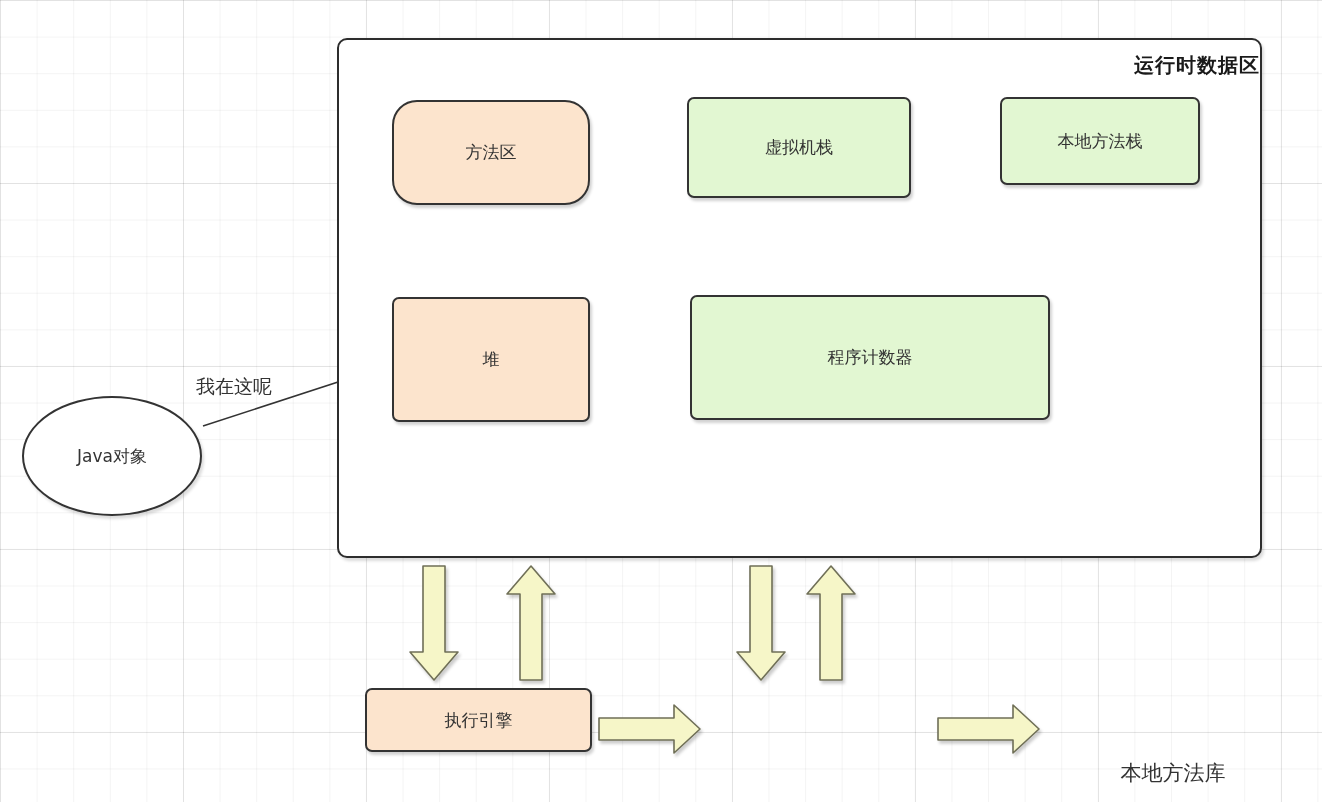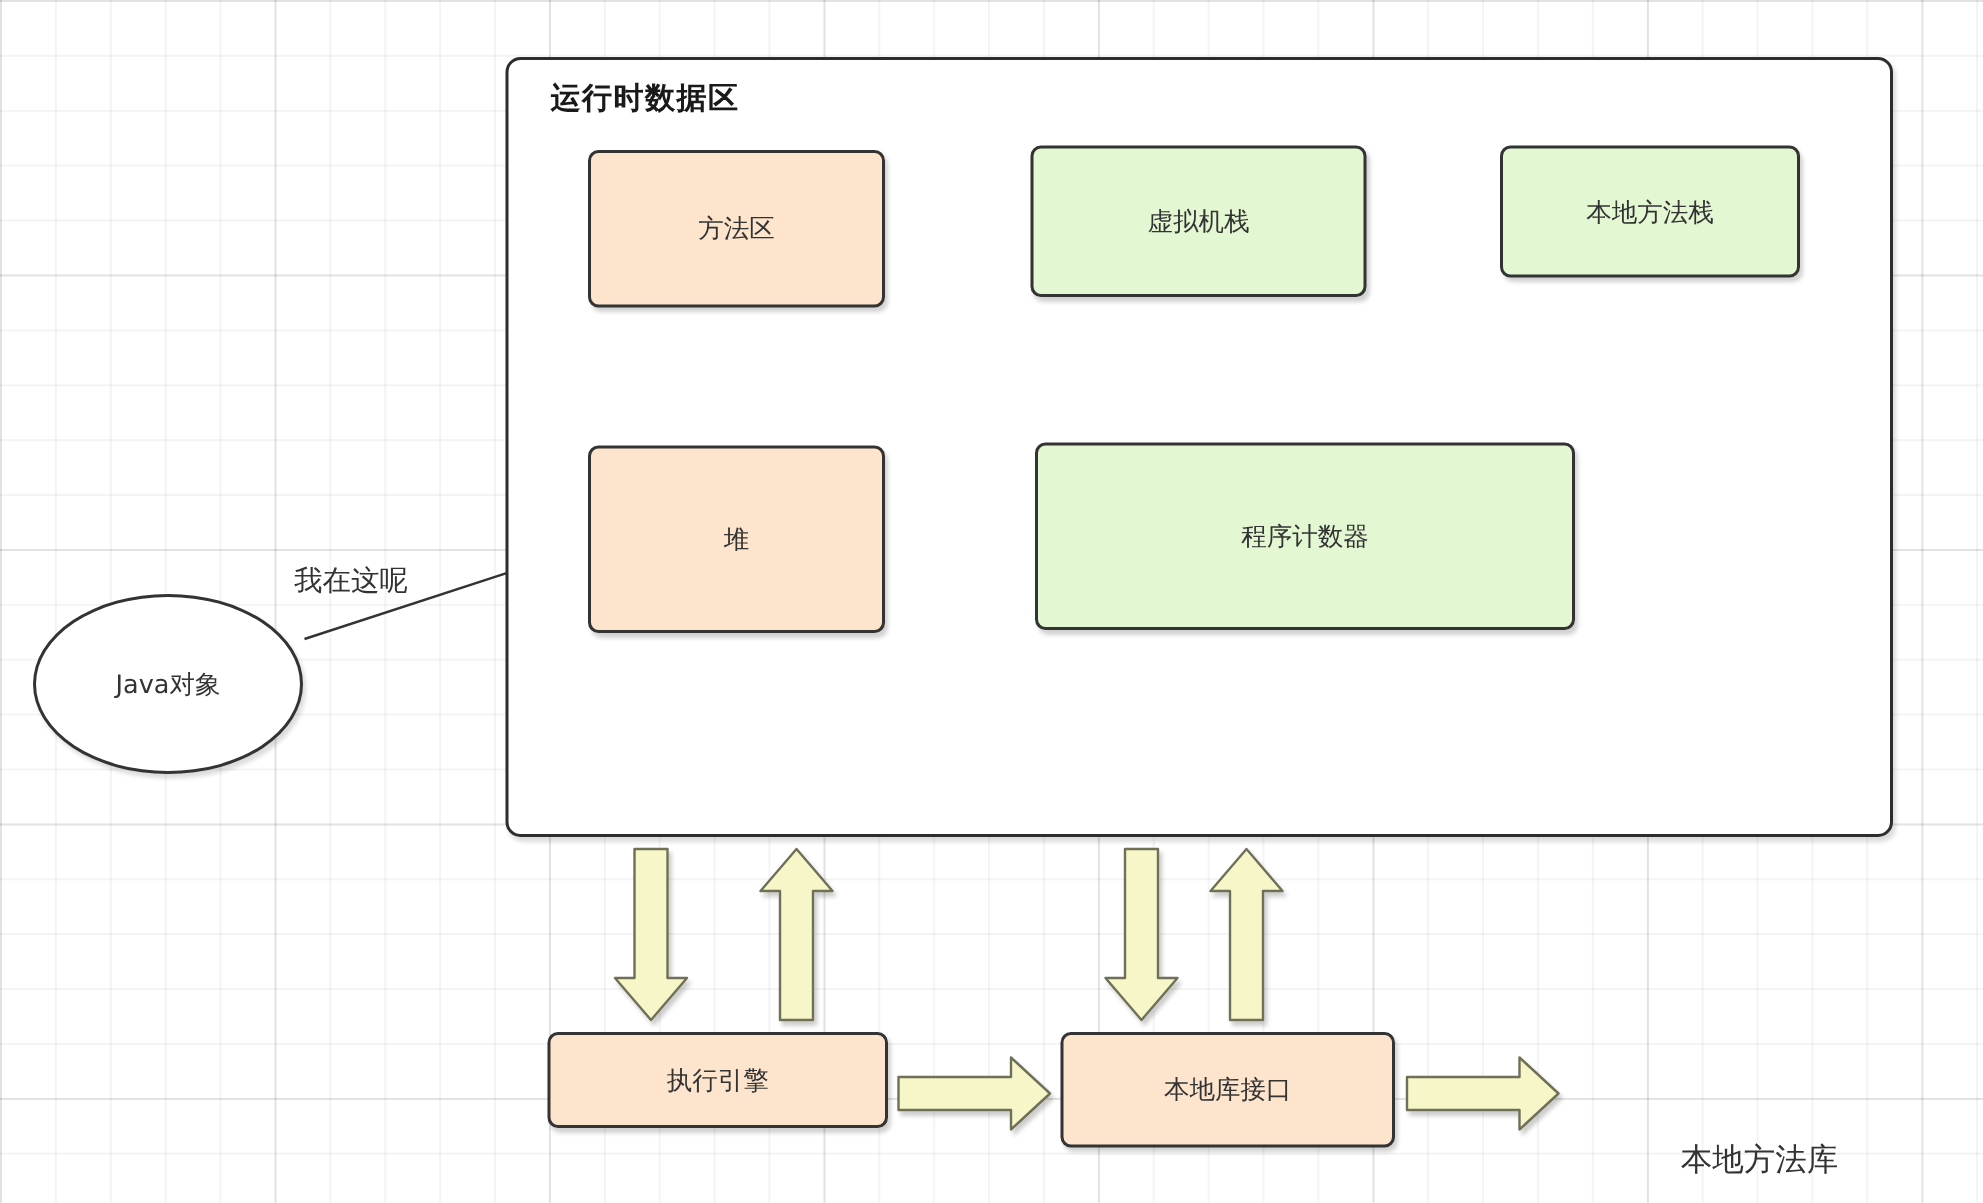--- a/index.html
+++ b/index.html
@@ -33,21 +33,21 @@
     border: 2px solid #2d2d2d;
     border-radius: 10px;
     box-shadow: 2px 3px 3px rgba(0,0,0,0.14);
     z-index: 2;
     box-sizing: border-box;
   }
   .outer-title {
     position: absolute;
     left: 0; right: 0;
     top: 12px;
-    text-align: left;
+    text-align: right;
     font-size: 20px;
     font-weight: bold;
     color: #1a1a1a;
     letter-spacing: 1px;
     padding-left: 28px;
   }
   .node {
     position: absolute;
     box-sizing: border-box;
     border: 2px solid #333333;
@@ -131,33 +131,32 @@
 
     <polygon class="block-arrow" filter="url(#shapeShadow)" points="599,718 674,718 674,705 700,729 674,753 674,740 599,740"></polygon>
 
     <polygon class="block-arrow" filter="url(#shapeShadow)" points="938,718 1013,718 1013,705 1039,729 1013,753 1013,740 938,740"></polygon>
   </svg>
 
   <div class="outer-box">
     <div class="outer-title">运行时数据区</div>
   </div>
 
-  <div class="node orange" style="left:392px; top:100px; width:198px; height:105px;">方法区</div>
+  <div class="node orange" style="left:392px; top:100px; width:198px; height:105px;border-radius:25px;">方法区</div>
 
   <div class="node green" style="left:687px; top:97px; width:224px; height:101px;">虚拟机栈</div>
 
   <div class="node green" style="left:1000px; top:97px; width:200px; height:88px;">本地方法栈</div>
 
   <div class="node orange" style="left:392px; top:297px; width:198px; height:125px;">堆</div>
 
   <div class="node green" style="left:690px; top:295px; width:360px; height:125px;">程序计数器</div>
 
   <div class="node orange" style="left:365px; top:688px; width:227px; height:64px;">执行引擎</div>
 
-  <div class="node orange" style="left:707px; top:688px; width:223px; height:77px;">本地库接口</div>
 
   <div class="ellipse-node">Java对象</div>
 
   <div class="free-label" style="left:196px; top:334px;margin-top:40px;">我在这呢</div>
 
   <div class="lib-label">本地方法库</div>
 
 </div>
 
 </body></html>

